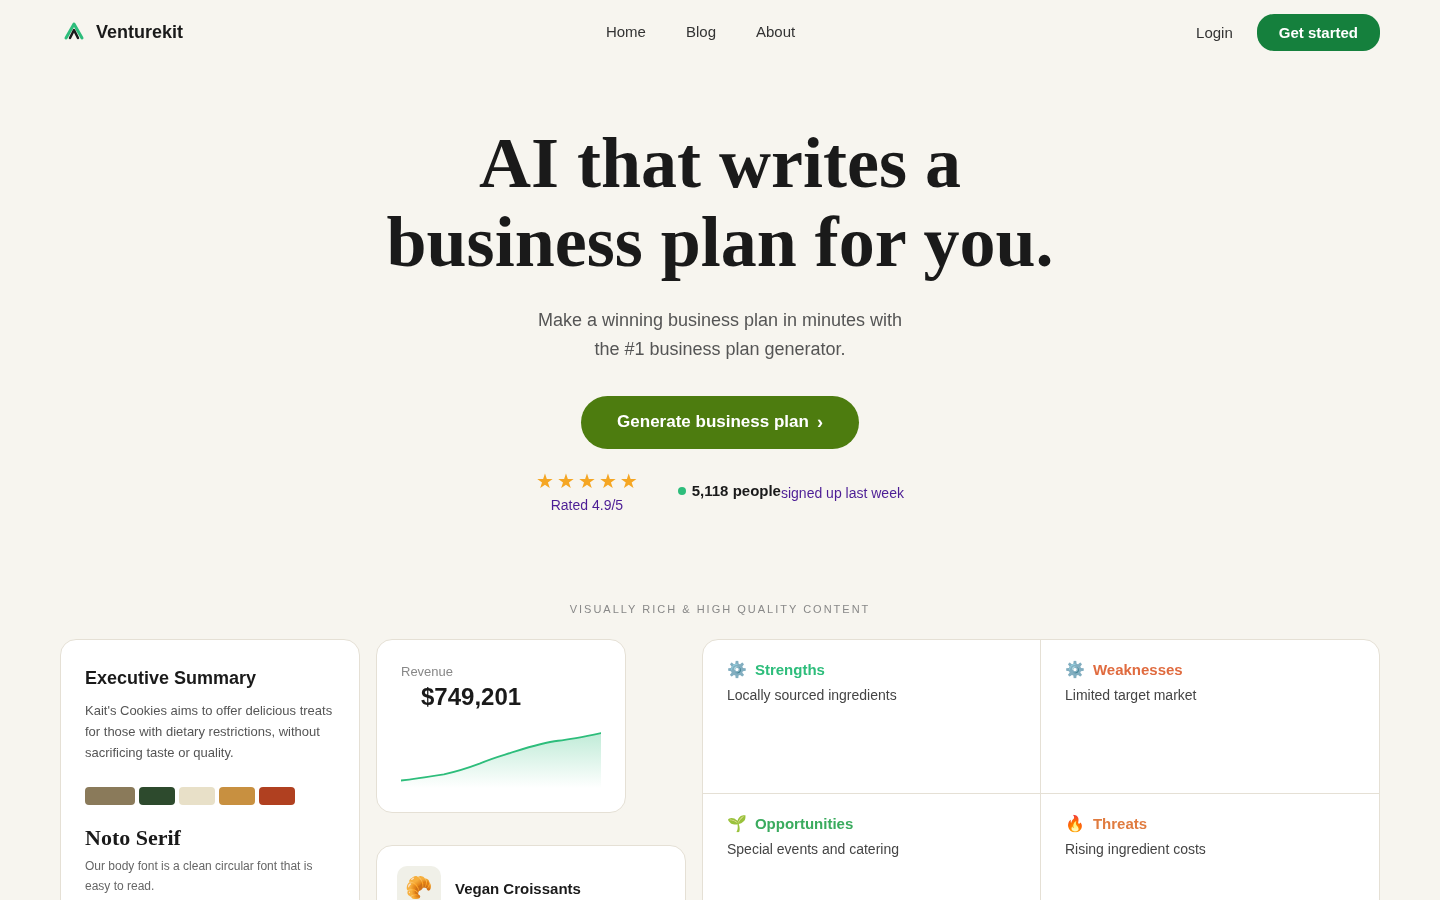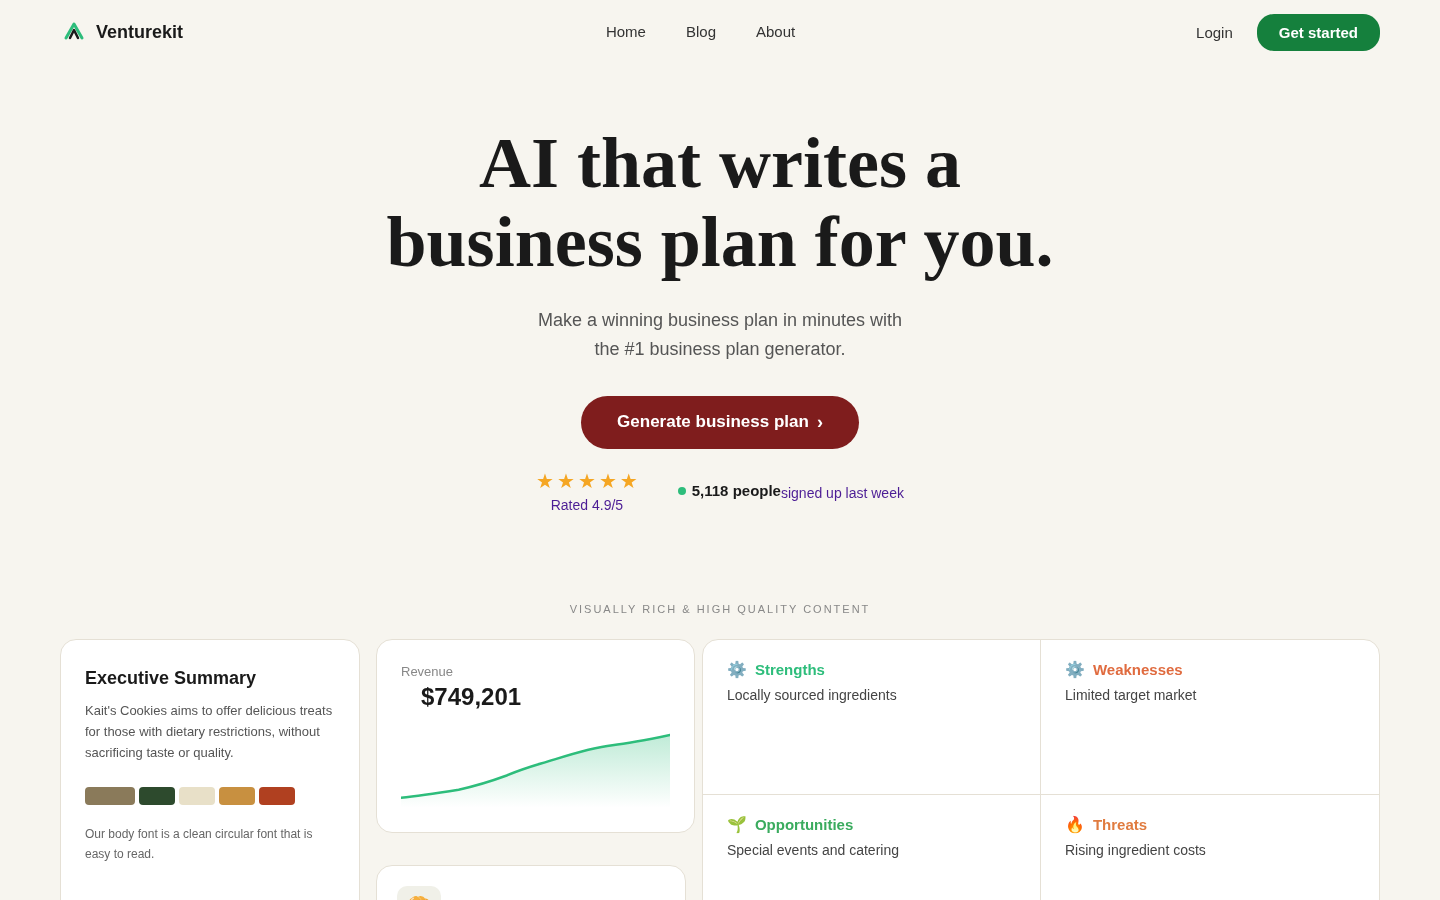--- a/index.html
+++ b/index.html
@@ -79,21 +79,21 @@
       max-width: 800px;
       margin: 0 auto 24px;
     }
     .hero p {
       font-size: 18px;
       color: #555;
       line-height: 1.6;
       margin-bottom: 32px;
     }
     .btn-generate {
-      background: #7f1d1d;
+      background: #4d7c0f;
       color: white;
       border: none;
       padding: 16px 36px;
       border-radius: 50px;
       font-size: 17px;
       font-weight: 600;
       cursor: pointer;
       display: inline-flex;
       align-items: center;
       gap: 8px;
@@ -201,21 +201,21 @@
     .font-demo p {
       font-size: 12px;
       color: #666;
     }
 
     
     .card-revenue {
       background: white;
       border-radius: 16px;
       padding: 24px;
-      width: 319px;
+      width: 250px;
       flex-shrink: 0;
       border: 1px solid #e5e0d5;
       display: flex;
       flex-direction: column;
     }
     .revenue-label {
       font-size: 13px;
       color: #888;
       margin-bottom: 4px;
     }
@@ -376,20 +376,21 @@
     <h2>Executive Summary</h2>
     <p>Kait's Cookies aims to offer delicious treats for those with dietary restrictions, without sacrificing taste or quality.</p>
     <div class="color-palette">
       <div class="color-swatch" style="background:#8a7a5a;width:50px;"></div>
       <div class="color-swatch" style="background:#2d4a2d;width:36px;"></div>
       <div class="color-swatch" style="background:#e8e0c8;width:36px;"></div>
       <div class="color-swatch" style="background:#c89040;width:36px;"></div>
       <div class="color-swatch" style="background:#b04020;width:36px;"></div>
     </div>
     <div class="font-demo">
+      <h3>Noto Serif</h3>
       <p>Our body font is a clean circular font that is easy to read.</p>
     </div>
   </div>
 
   <div class="middle-col">
     <div class="card-revenue">
       <div class="revenue-label">Revenue</div>
       <div class="revenue-value">$749,201</div>
       <div class="chart-area">
         <svg viewBox="0 0 280 80" xmlns="http://www.w3.org/2000/svg" preserveAspectRatio="none">

